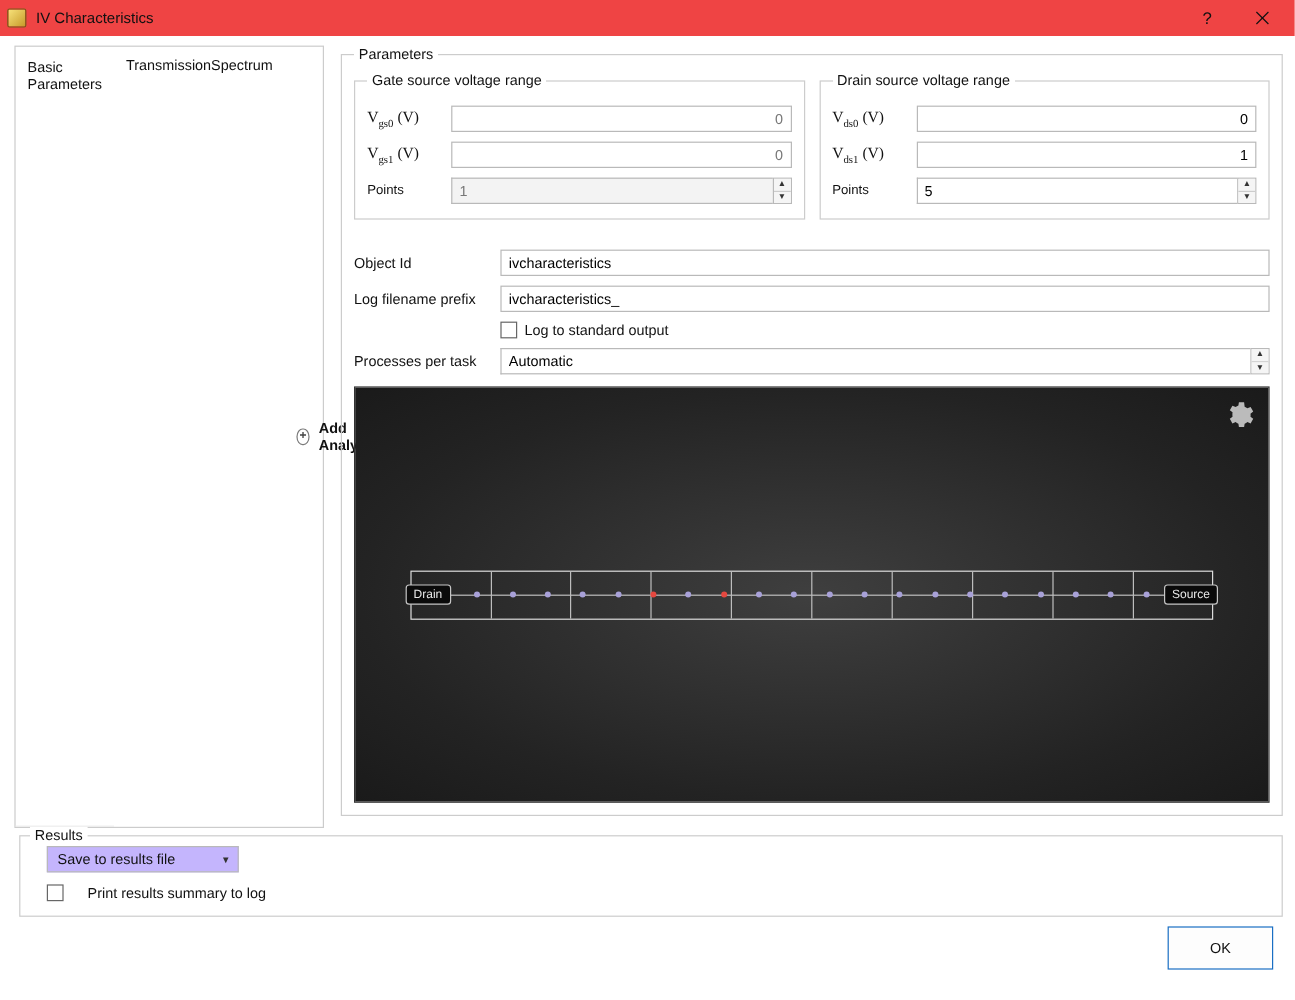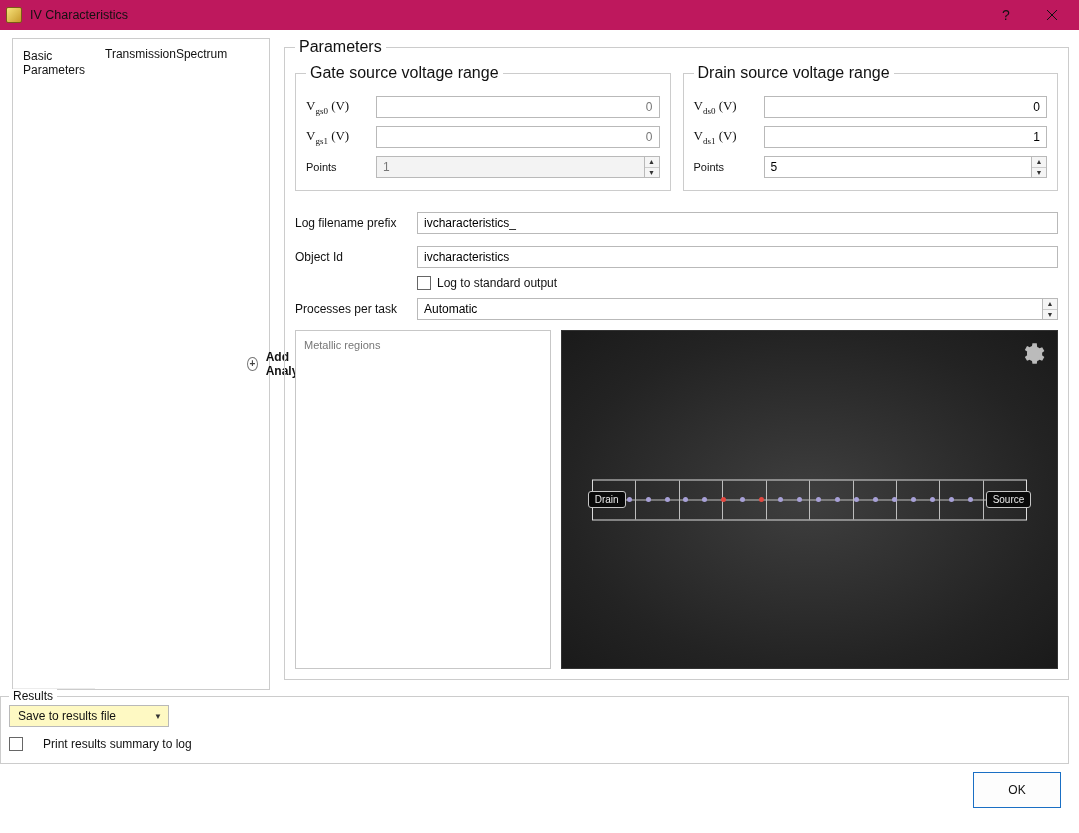--- a/index.html
+++ b/index.html
@@ -11,21 +11,21 @@
     background: #fff;
     width: 1079px;
     height: 833px;
     overflow: hidden;
   }
   .titlebar {
     display: flex;
     align-items: center;
     height: 30px;
     padding: 0 4px 0 6px;
-    background: #be185d;
+    background: #ef4444;
     justify-content: flex-end;
   }
   .titlebar .app-icon {
     width: 16px; height: 16px;
     background: linear-gradient(135deg,#f7e27a,#c79a2a);
     border: 1px solid #7a5a16;
     border-radius: 2px;
     margin-right: 8px;
   }
   .titlebar .title { flex: 0 0 auto; font-size: 12.5px; }
@@ -73,21 +73,21 @@
   }
 
   .main-panel { flex: 1; display:flex; flex-direction:column; }
 
   fieldset.group {
     border: 1px solid #ccc;
     margin: 0 0 10px 0;
     padding: 8px 10px 10px 10px;
   }
   fieldset.group > legend {
-    font-size: 16px;
+    font-size: 12px;
     padding: 0 4px;
   }
   .two-cols {
     display: flex;
     gap: 12px;
   }
   .two-cols fieldset.group { flex: 1; margin-bottom: 13px; }
 
   .row {
     display: flex;
@@ -235,37 +235,37 @@
     display:flex; justify-content:space-between;
     z-index:2;
   }
   .atom {
     width:5px; height:5px; border-radius:50%;
     background:#a8a1d8;
   }
   .atom.red { background:#e54840; }
 
   .results-group {
-    margin: 6px 10px 0 0;
+    margin: 6px 10px 0 16px;
     border: 1px solid #ccc;
-    padding: 8px 10px 12px 8px;
+    padding: 8px 10px 12px 22px;
     position: relative;
   }
   .results-group > .legend {
     position:absolute; top:-8px; left:8px;
     background:#fff; padding:0 4px;
     font-size:12px;
   }
   .dropdown {
     display:inline-flex; align-items:center;
     height: 22px;
     border: 1px solid #b9b9b9;
     padding: 0 6px 0 8px;
     font-size: 12px;
-    background:#fef9c3;
+    background:#c4b5fd;
     gap: 14px;
     min-width: 160px;
     justify-content: space-between;
   }
   .caret { font-size: 8px; color:#333; }
 
   .cb-row2 {
     display:flex; align-items:center; gap: 20px;
     margin-top: 10px;
   }
@@ -364,50 +364,47 @@
               <input type="text" class="spin-field" style="text-align: left;" value="5">
               <div class="spin-buttons">
                 <div>▲</div>
                 <div>▼</div>
               </div>
             </div>
           </div>
         </fieldset>
       </div>
 
+      <div class="form-row" style="margin-top:12px;">
+        <label class="lbl">Object Id</label>
+        <input class="text" type="text" value="ivcharacteristics" style="">
+      </div>
+
       <div class="form-row">
         <label class="lbl">Log filename prefix</label>
         <input class="text" type="text" value="ivcharacteristics_" style="">
-      </div>
-
-      <div class="form-row" style="margin-top:12px;">
-        <label class="lbl">Object Id</label>
-        <input class="text" type="text" value="ivcharacteristics" style="">
       </div>
 
       <div class="checkbox-row">
         <span class="cb"></span>
         <span>Log to standard output</span>
       </div>
 
       <div class="form-row">
         <label class="lbl">Processes per task</label>
         <div class="spin-wrap" style="flex:1;">
           <input class="spin-field" style="text-align: left;" type="text" value="Automatic">
           <div class="spin-buttons">
             <div>▲</div>
             <div>▼</div>
           </div>
         </div>
       </div>
 
       <div class="mid-row">
-        <div class="metallic-panel">
-          <span>Metallic regions</span>
-        </div>
         <div class="viewer">
           <svg class="gear-icon" viewBox="0 0 24 24">
             <path fill="currentColor" d="M12 8a4 4 0 1 0 0 8 4 4 0 0 0 0-8zm9.4 4a7.6 7.6 0 0 0-.1-1.2l2.1-1.6-2-3.5-2.5 1a7.7 7.7 0 0 0-2.1-1.2L16.4 2h-4l-.4 2.5a7.7 7.7 0 0 0-2.1 1.2l-2.5-1-2 3.5 2.1 1.6A7.6 7.6 0 0 0 7.4 12c0 .4 0 .8.1 1.2l-2.1 1.6 2 3.5 2.5-1c.6.5 1.3.9 2.1 1.2l.4 2.5h4l.4-2.5c.8-.3 1.5-.7 2.1-1.2l2.5 1 2-3.5-2.1-1.6c.1-.4.1-.8.1-1.2z"></path>
           </svg>
           <div class="device">
             <div class="device-frame">
               <div class="cell"></div>
                 <div class="cell"></div>
                 <div class="cell"></div>
                 <div class="cell"></div>

